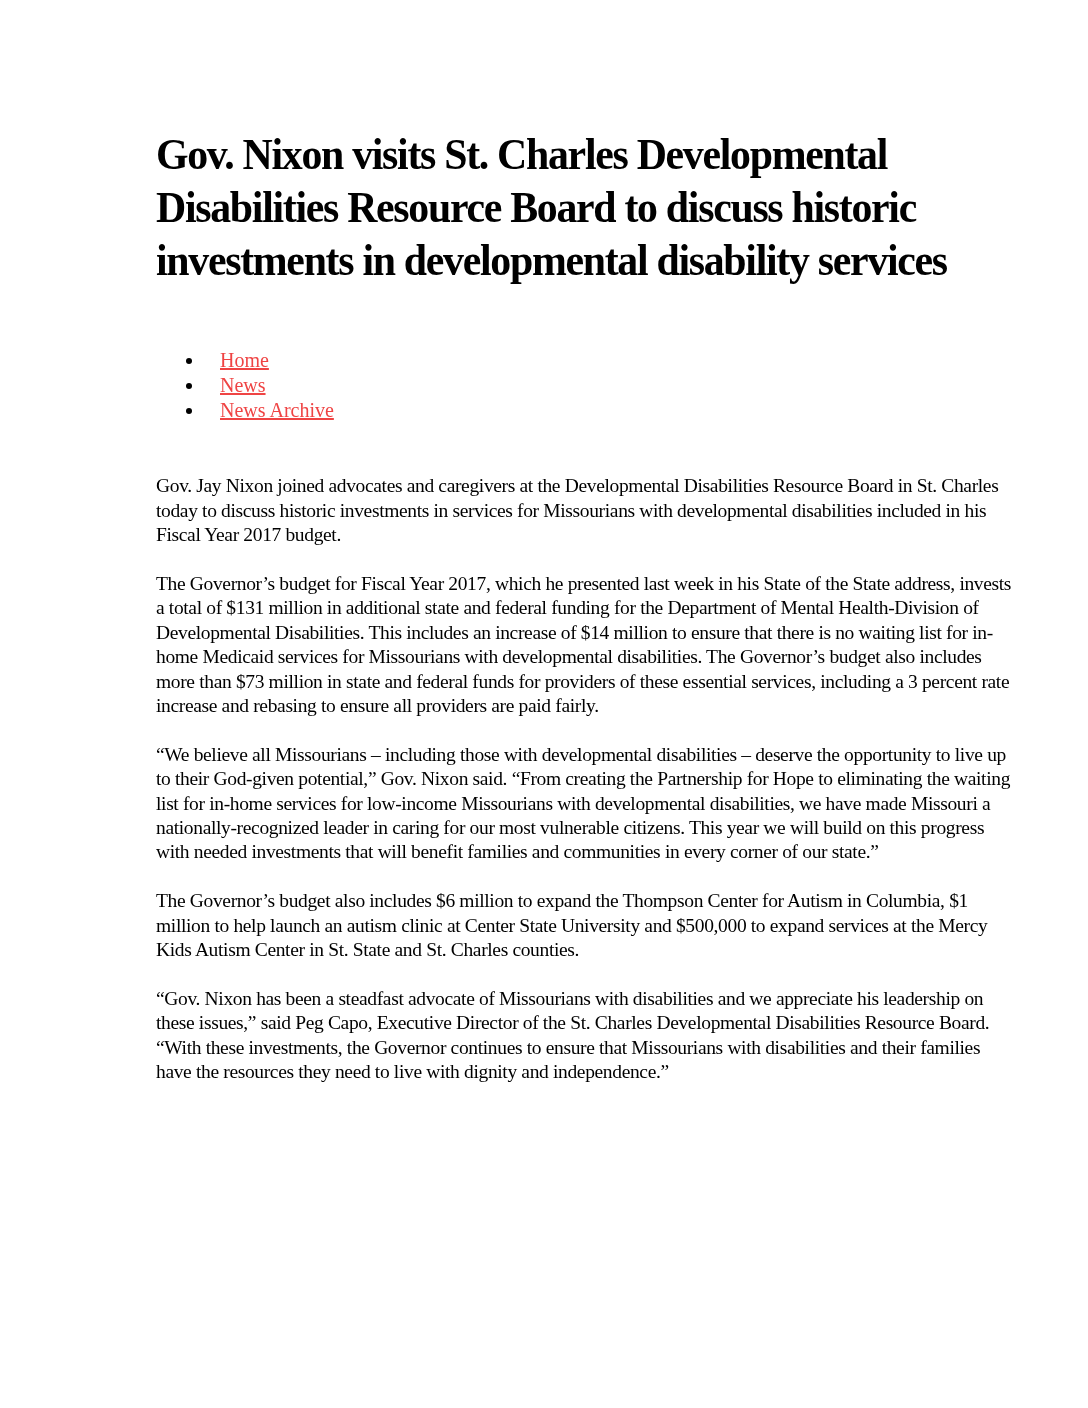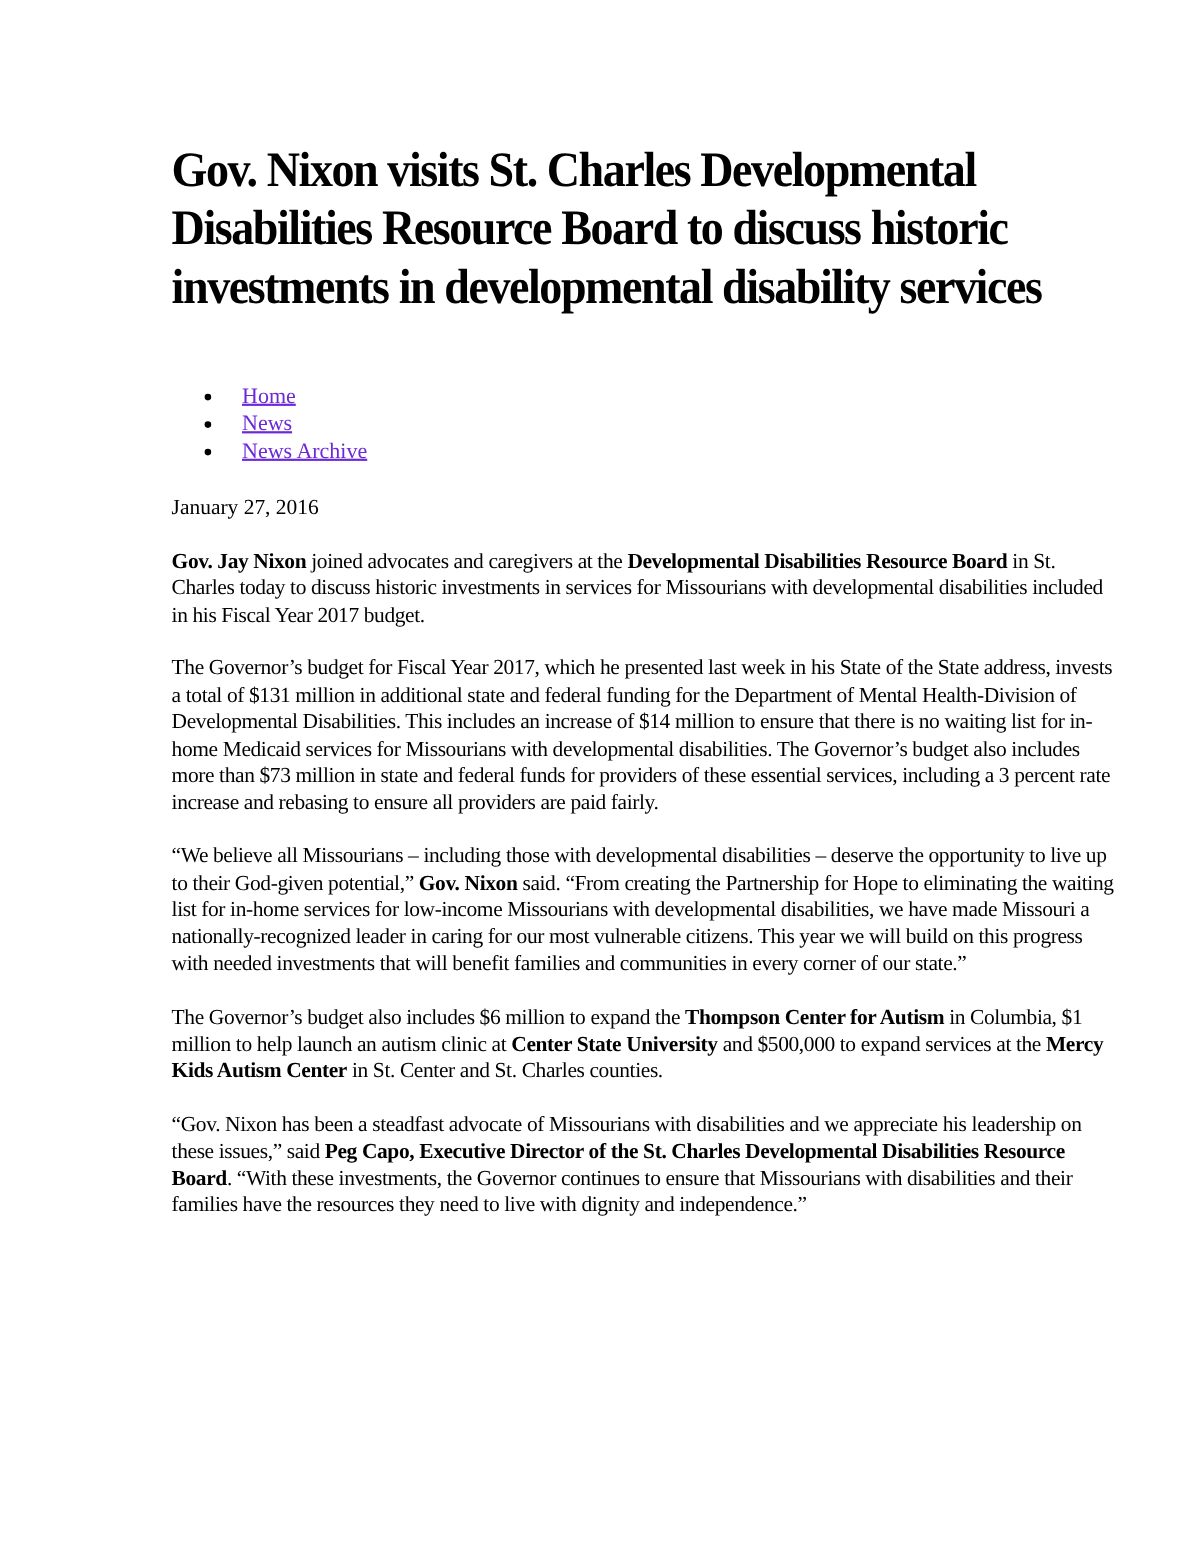--- a/index.html
+++ b/index.html
@@ -50,36 +50,36 @@
     ul.breadcrumbs li .bullet {
       position: absolute;
       left: 30px;
       top: 10px;
       width: 6px;
       height: 6px;
       border-radius: 50%;
       background: #000;
     }
     ul.breadcrumbs li a {
-      color: #6d28d9;
+      color: #ef4444;
       text-decoration: underline;
     }
     .body-text {
       position: absolute;
       top: 322px;
       left: 0;
       width: 860px;
       font-size: 19.5px;
       line-height: 24.4px;
     }
     .body-text p {
       margin: 0 0 24.4px 0;
     }
     .meta-line { display: block; }
-    b { font-weight: bold; }
+    b { font-weight: normal; }
     .cond {
       letter-spacing: -0.35px;
     }
   </style>
 </head>
 <body>
 
 <div class="page">
   <h1 class="title">Gov. Nixon visits St. Charles Developmental Disabilities Resource Board to discuss historic investments in developmental disability services</h1>
 
@@ -93,23 +93,22 @@
       <a href="#">News</a>
     </li>
     <li>
       <span class="bullet"></span>
       <a href="#">News Archive</a>
     </li>
   </ul>
 
   <div class="body-text">
     <p>
-      <span class="meta-line">January 27, 2016</span>
     </p>
     <div id="paragraphs">
         <p class="cond"><b>Gov. Jay Nixon</b><span> joined advocates and caregivers at the </span><b>Developmental Disabilities Resource Board</b><span> in St. Charles today to discuss historic investments in services for Missourians with developmental disabilities included in his Fiscal Year 2017 budget.</span></p>
         <p class="cond"><span>The Governor’s budget for Fiscal Year 2017, which he presented last week in his State of the State address, invests a total of $131 million in additional state and federal funding for the Department of Mental Health-Division of Developmental Disabilities. This includes an increase of $14 million to ensure that there is no waiting list for in-home Medicaid services for Missourians with developmental disabilities. The Governor’s budget also includes more than $73 million in state and federal funds for providers of these essential services, including a 3 percent rate increase and rebasing to ensure all providers are paid fairly.</span></p>
         <p class="cond"><span>“We believe all Missourians – including those with developmental disabilities – deserve the opportunity to live up to their God-given potential,” </span><b>Gov. Nixon</b><span> said. “From creating the Partnership for Hope to eliminating the waiting list for in-home services for low-income Missourians with developmental disabilities, we have made Missouri a nationally-recognized leader in caring for our most vulnerable citizens.  This year we will build on this progress with needed investments that will benefit families and communities in every corner of our state.”</span></p>
-        <p class="cond"><span>The Governor’s budget also includes $6 million to expand the </span><b>Thompson Center for Autism</b><span> in Columbia, $1 million to help launch an autism clinic at </span><b>Center State University</b><span> and $500,000 to expand services at the </span><b>Mercy Kids Autism Center</b><span> in St. Center and St. Charles counties.</span></p>
+        <p class="cond"><span>The Governor’s budget also includes $6 million to expand the </span><b>Thompson Center for Autism</b><span> in Columbia, $1 million to help launch an autism clinic at </span><b>Center State University</b><span> and $500,000 to expand services at the </span><b>Mercy Kids Autism Center</b><span> in St. State and St. Charles counties.</span></p>
         <p class="cond"><span>“Gov. Nixon has been a steadfast advocate of Missourians with disabilities and we appreciate his leadership on these issues,” said </span><b>Peg Capo, Executive Director of the St. Charles Developmental Disabilities Resource Board</b><span>. “With these investments, the Governor continues to ensure that Missourians with disabilities and their families have the resources they need to live with dignity and independence.”</span></p>
       </div>
   </div>
 </div>
 
 </body></html>

